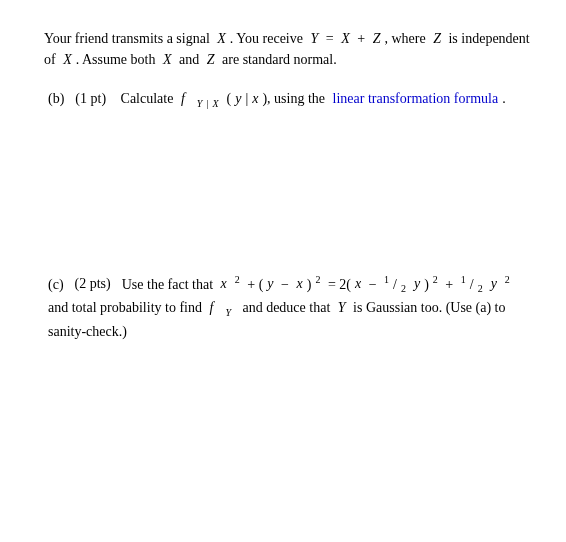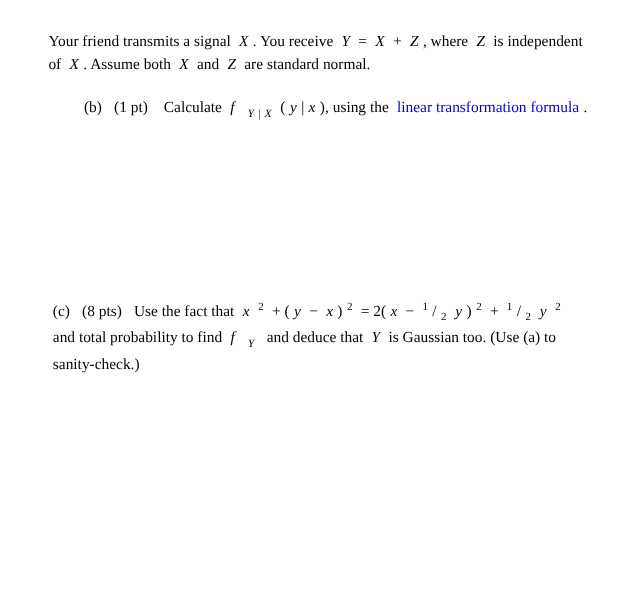--- a/index.html
+++ b/index.html
@@ -32,21 +32,20 @@
       line-height: 1.6;
       margin-bottom: 4px;
     }
 
     .part-a {
       margin-bottom: 160px;
     }
 
     .part-b {
       margin-bottom: 160px;
-      text-align: right;
     }
 
     .part-c {
       margin-bottom: 0;
     }
 
     .math {
       font-style: italic;
     }
 
@@ -79,18 +78,18 @@
 
 
   <div class="part part-b">
     <p class="part-label">
       (b)&nbsp;&nbsp;<span>(1 pt)</span>&nbsp;&nbsp;&nbsp;Calculate <span class="math">f</span><sub><span class="math">Y</span>|<span class="math">X</span></sub>(<span class="math">y</span>|<span class="math">x</span>), using the <span class="highlight-blue">linear transformation formula</span>.
     </p>
   </div>
 
   <div class="part part-c">
     <p class="part-label">
-      (c)&nbsp;&nbsp;<span>(8 pts)</span>&nbsp;&nbsp;Use the fact that <span class="math">x</span><sup>2</sup> + (<span class="math">y</span> − <span class="math">x</span>)<sup>2</sup> = 2(<span class="math">x</span> − <sup>1</sup>/<sub>2</sub><span class="math">y</span>)<sup>2</sup> + <sup>1</sup>/<sub>2</sub><span class="math">y</span><sup>2</sup> and total probability
+      (c)&nbsp;&nbsp;<span>(2 pts)</span>&nbsp;&nbsp;Use the fact that <span class="math">x</span><sup>2</sup> + (<span class="math">y</span> − <span class="math">x</span>)<sup>2</sup> = 2(<span class="math">x</span> − <sup>1</sup>/<sub>2</sub><span class="math">y</span>)<sup>2</sup> + <sup>1</sup>/<sub>2</sub><span class="math">y</span><sup>2</sup> and total probability
       to find <span class="math">f</span><sub><span class="math">Y</span></sub> and deduce that <span class="math">Y</span> is Gaussian too. (Use (a) to sanity-check.)
     </p>
   </div>
 
 </div>
 
 </body></html>

